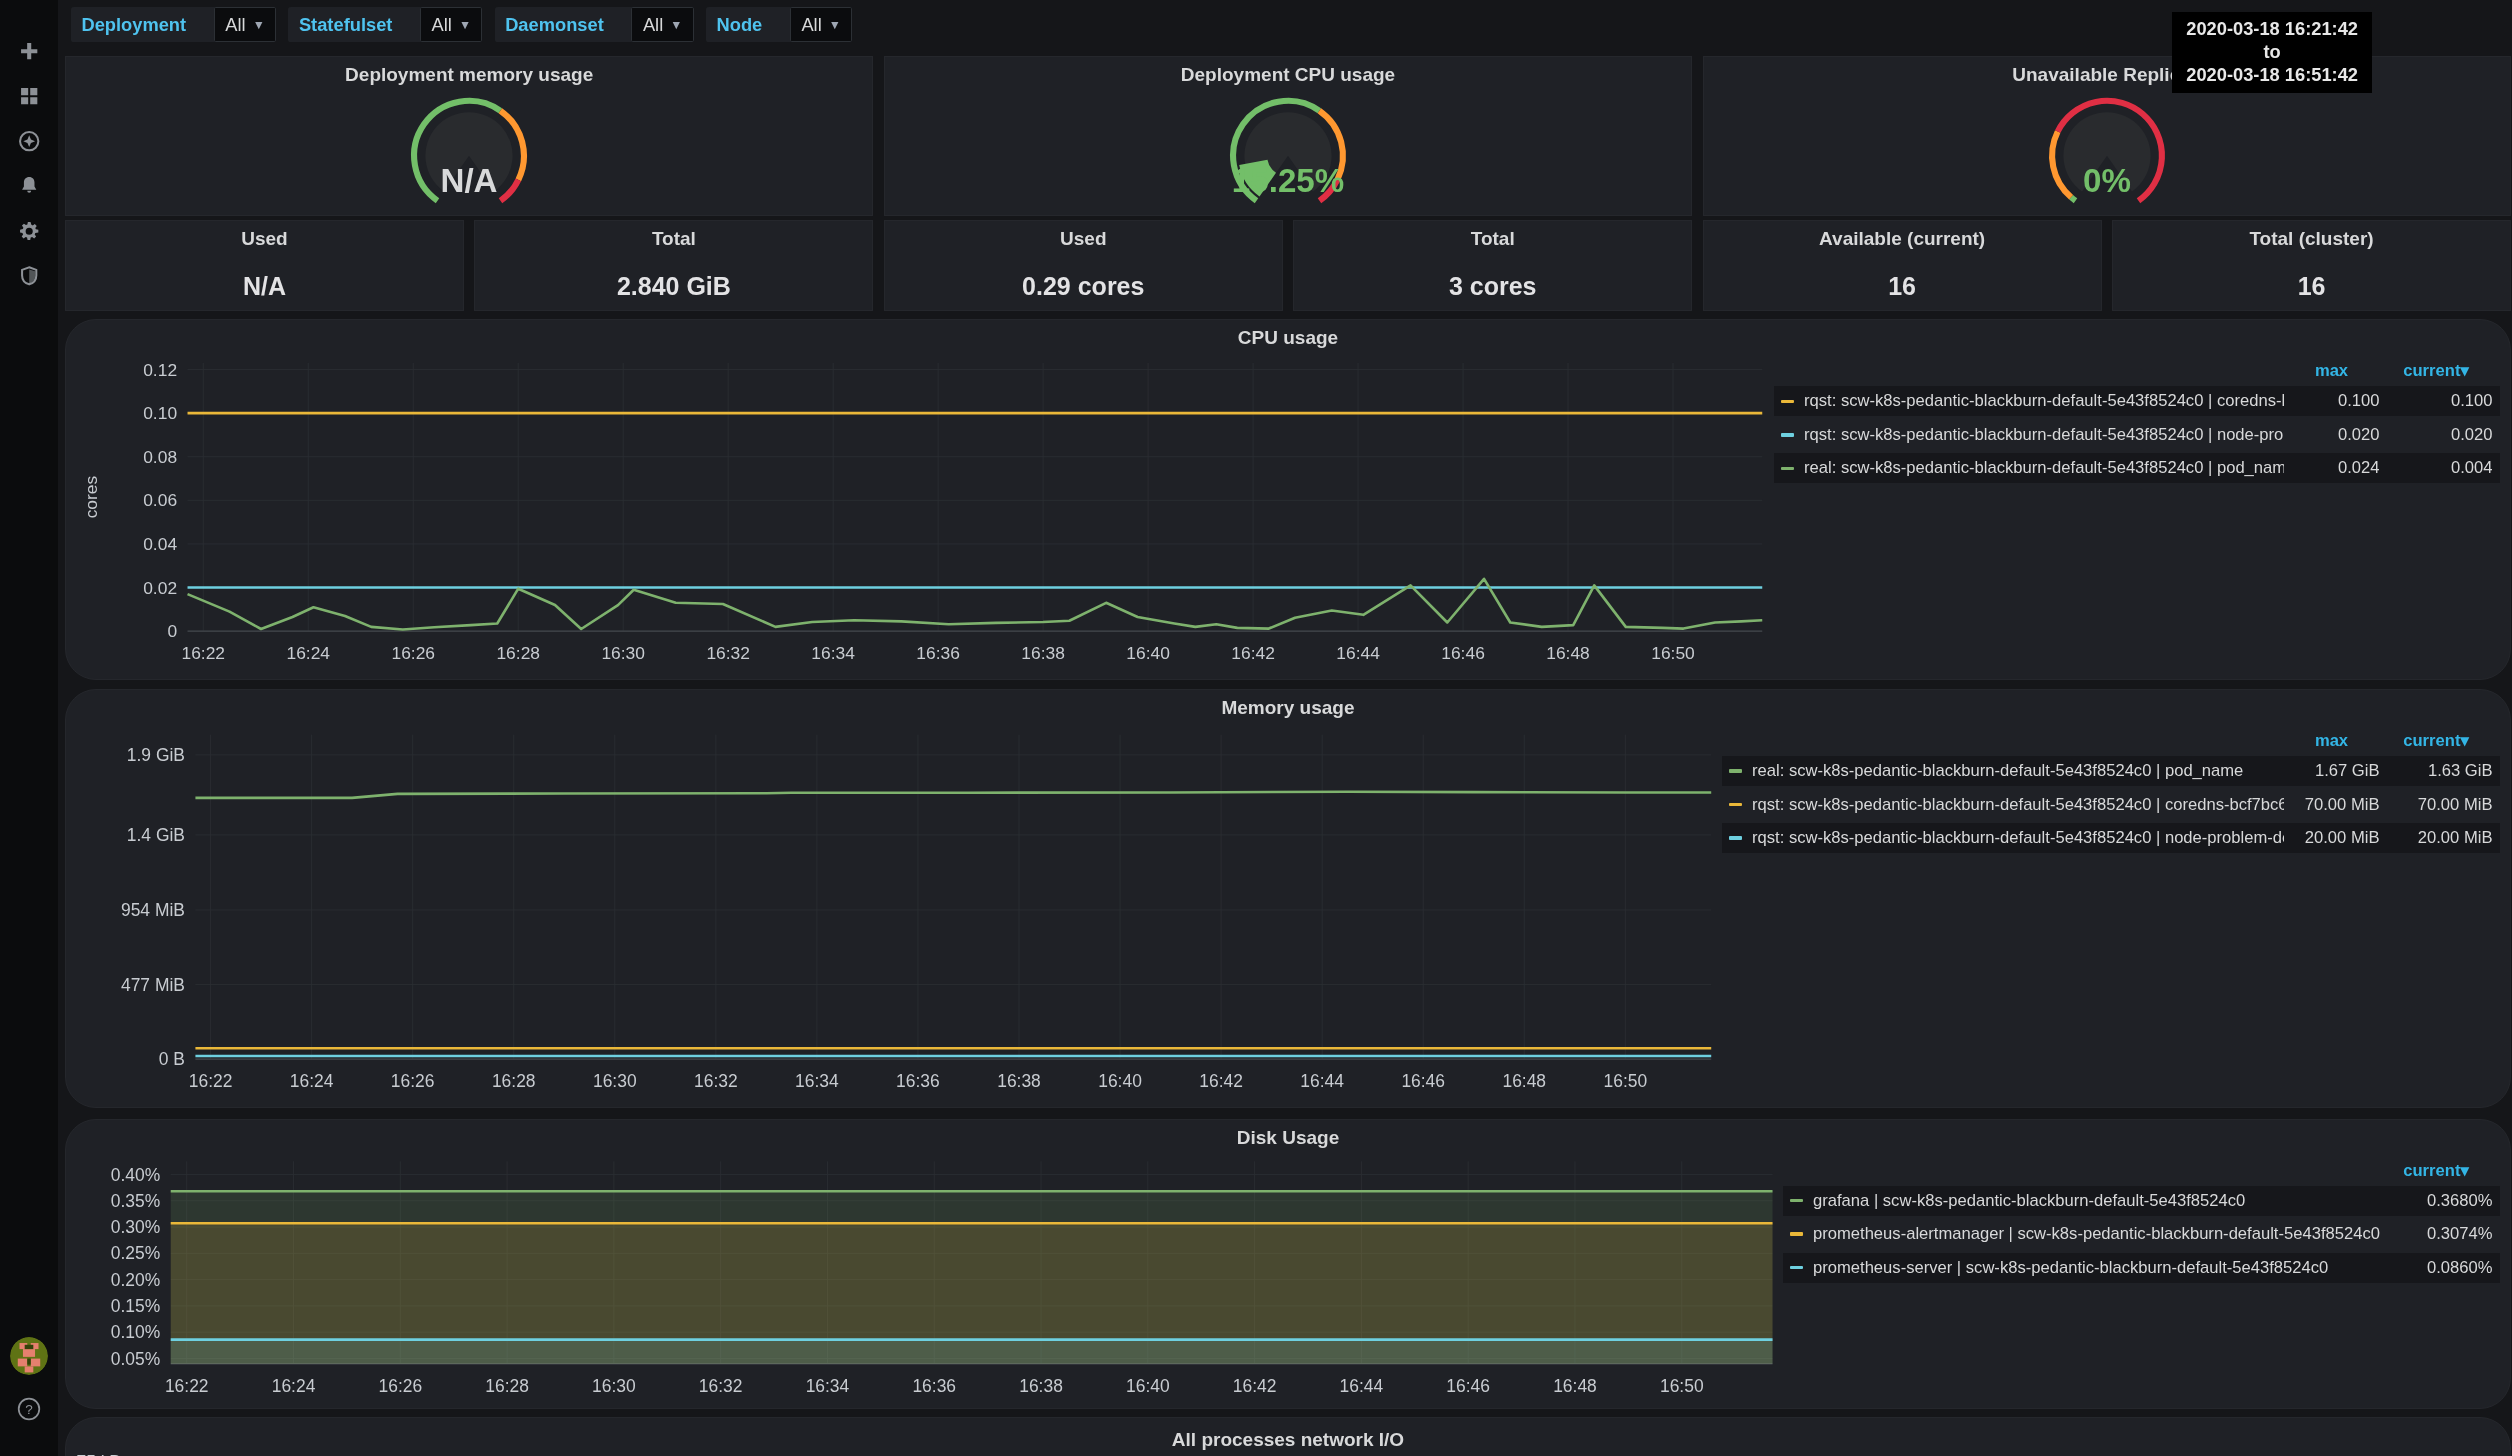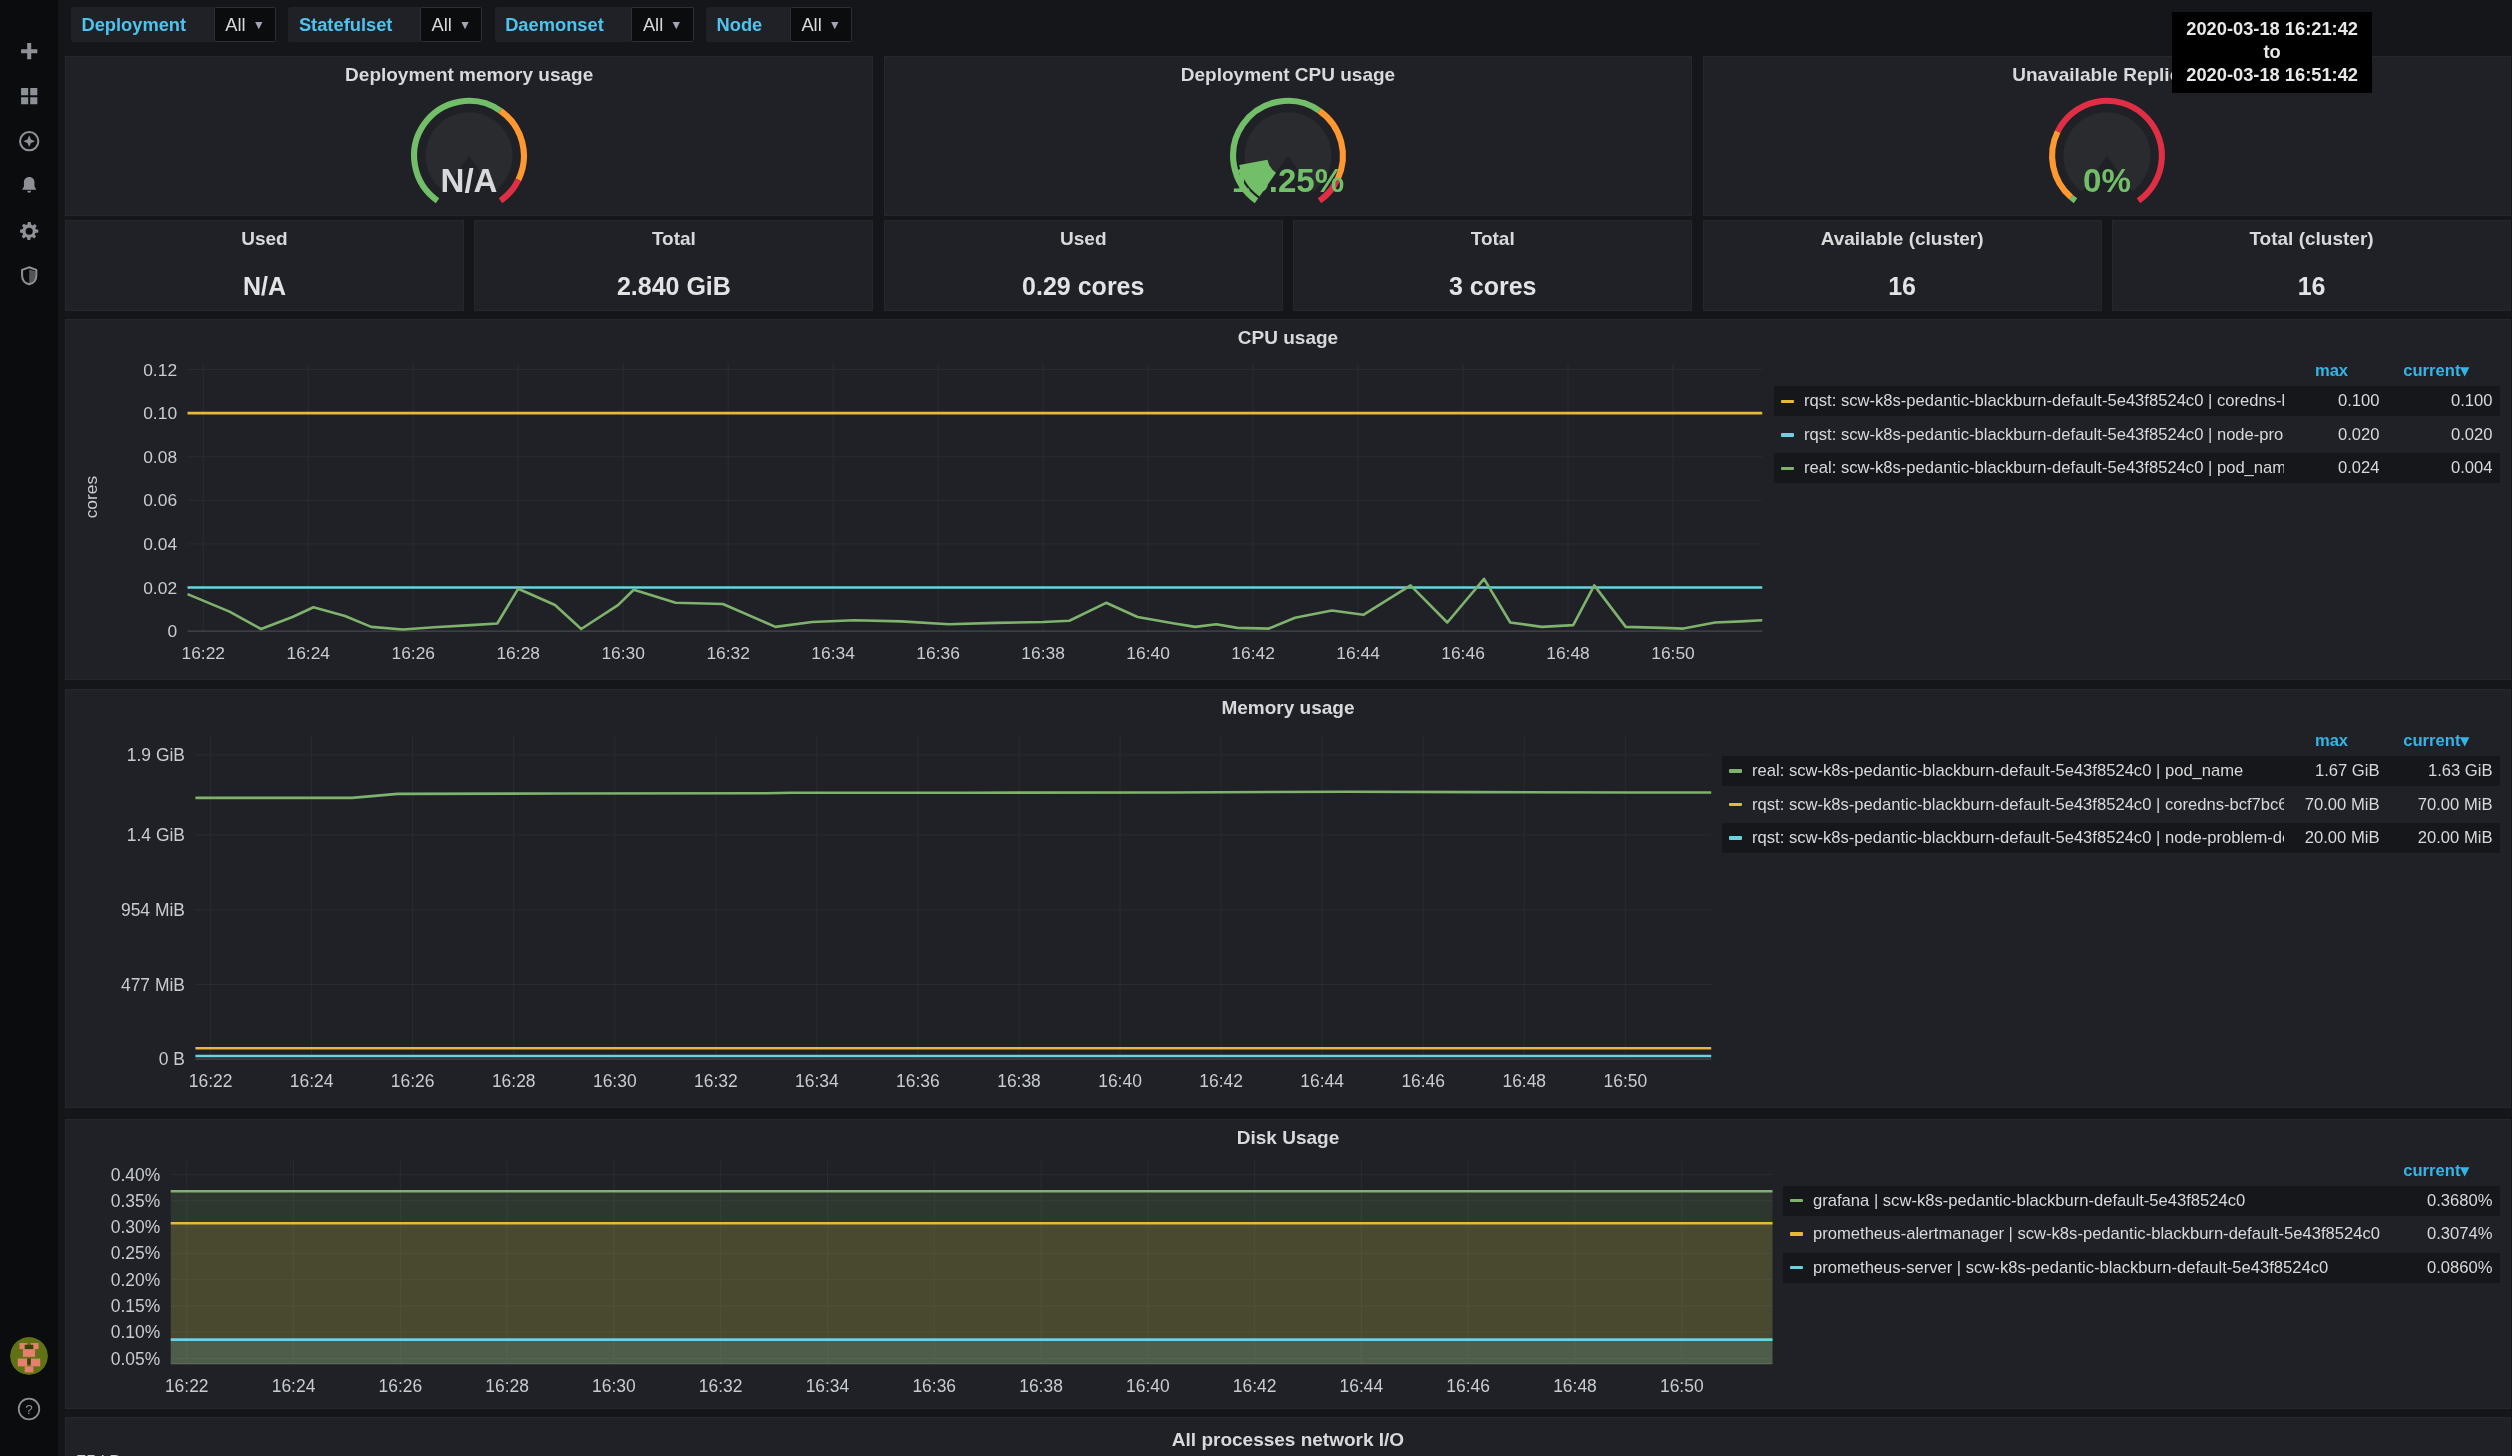--- a/index.html
+++ b/index.html
@@ -26,21 +26,21 @@
   
   .dash { position:absolute; left:65px; top:56px; width:2446px; }
   .panel { background:#1f2126; border:0.9px solid #25272c; position:relative; }
   .panel-title { text-align:center; color:#d8d9da; font-size:19px; font-weight:bold; padding-top:7px; cursor:pointer; }
   .row-gauges { display:grid; grid-template-columns:repeat(3,1fr); gap:10.5px; height:155px; }
   .row-stats { display:grid; grid-template-columns:repeat(6,1fr); gap:10.5px; height:91px; margin-top:8.7px; }
   .stat-panel .stat-value { position:absolute; left:0; right:0; top:51px; text-align:center;
                             color:#e3e3e5; font-size:25px; font-weight:bold; }
   .gauge-wrap { display:flex; justify-content:center; }
 
-  .chart-panel { margin-top:8.7px; }
+  .chart-panel { margin-top:8.7px;border-radius:31px; }
   .chart-body { display:flex; padding:0 7px; }
   .legend { flex:1; margin-top:10.5px; font-size:16.6px; color:#d8d9da; padding-right:3.5px; }
   .lg-row { display:grid; align-items:center; height:30px; margin-bottom:3.5px; padding:0 7px; }
   .lg-row.stripe { background:rgba(0,0,0,0.28); }
   .lg-head { color:#33b5e5; font-weight:bold; text-align:center; }
   .lg-name { white-space:nowrap; overflow:hidden; cursor:pointer; }
   .lg-val { text-align:right; }
   .lg-swatch { width:13px; height:3.5px; border-radius:0.9px; display:inline-block; }
   svg text { font-family:"Liberation Sans", sans-serif; }
   .net-tick { position:absolute; left:10.5px; top:33px; color:#c8ccd1; font-size:17.4px; }
@@ -208,21 +208,21 @@
       </div>
       <div class="panel stat-panel">
         <div class="panel-title">Used</div>
         <div class="stat-value">0.29 cores</div>
       </div>
       <div class="panel stat-panel">
         <div class="panel-title">Total</div>
         <div class="stat-value">3 cores</div>
       </div>
       <div class="panel stat-panel">
-        <div class="panel-title">Available (cluster)</div>
+        <div class="panel-title">Available (current)</div>
         <div class="stat-value">16</div>
       </div>
       <div class="panel stat-panel">
         <div class="panel-title">Total (cluster)</div>
         <div class="stat-value">16</div>
       </div>
     </div>
 
     <div class="panel chart-panel" style="height:361px;">
       <div class="panel-title">CPU usage</div>

